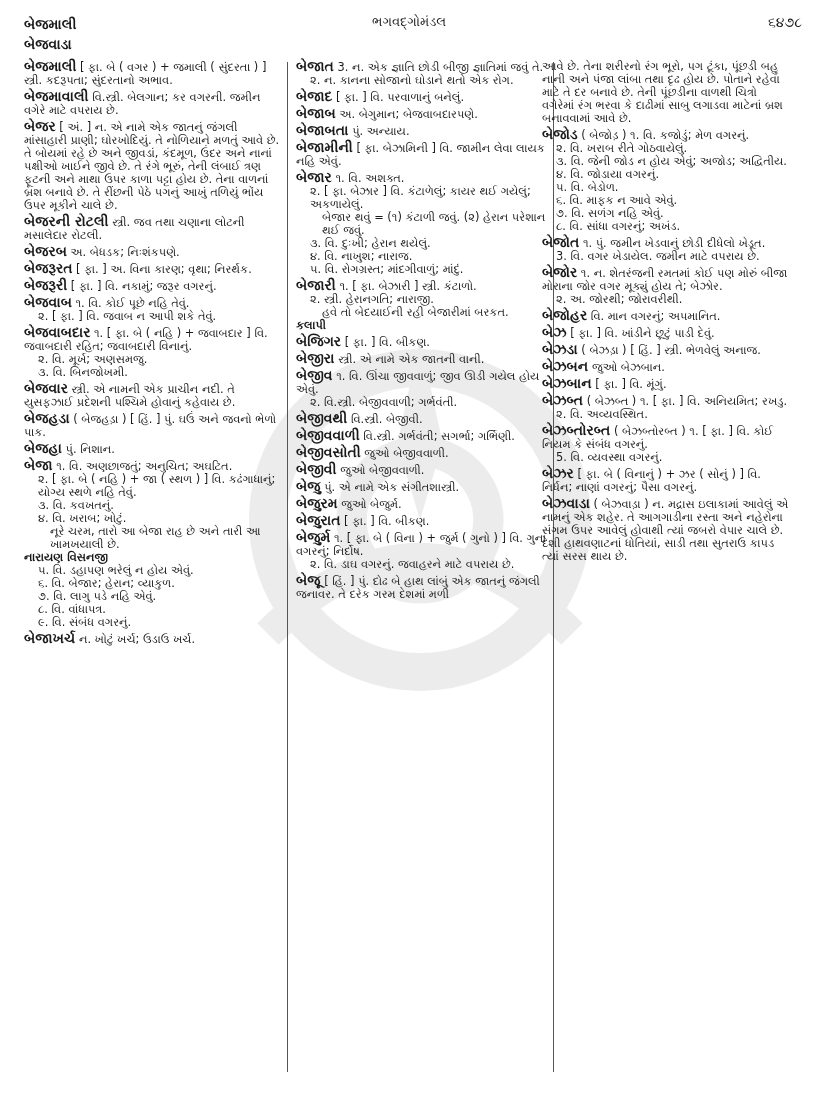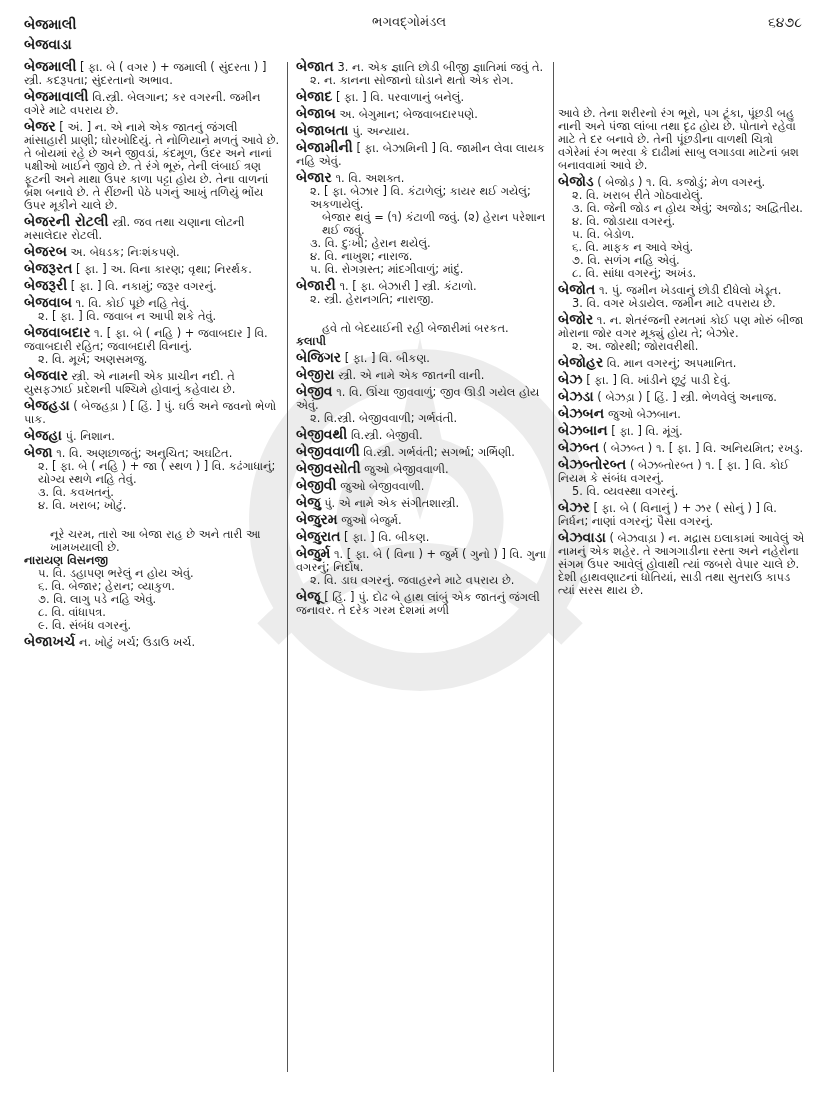--- a/index.html
+++ b/index.html
@@ -13,28 +13,28 @@
       pointer-events: none; opacity: 0.07;
     }
     .header { position: absolute; top: 0; left: 0; width: 825px; height: 58px; }
     .guide-words { position: absolute; left: 24px; top: 14px; font-weight: bold; font-size: 14px; line-height: 20px; }
     .running-title { position: absolute; left: 372px; top: 14px; font-size: 13px; }
     .page-number { position: absolute; left: 768px; top: 14px; font-size: 14px; }
     .columns { position: absolute; top: 60px; left: 0; width: 825px; height: 1042px; }
     .col { position: absolute; top: 0; font-size: 11.4px; line-height: 13px; }
     .col-1 { left: 24px; width: 258px; }
     .col-2 { left: 296px; width: 252px; }
-    .col-3 { left: 558px; width: 250px; margin-top: 47px; }
+    .col-3 { left: 542px; width: 250px; }
     .rule { position: absolute; top: 62px; width: 1px; background: #555; height: 1010px; }
     .rule-1 { left: 287px; }
     .rule-2 { left: 553px; }
     .entry { margin: 0 0 3px 0; }
     .hw { font-weight: bold; font-size: 14px; }
     .sense { display: block; padding-left: 14px; }
-    .quote { display: block; padding-left: 26px; margin-top: 16px; }
+    .quote { display: block; padding-left: 26px; }
     .attrib { display: block; font-weight: bold; }
     .phrase { display: block; padding-left: 26px; }
   </style>
 </head>
 <body>
 
 <svg class="watermark" viewBox="0 0 100 100">
   <circle cx="50" cy="50" r="40" fill="none" stroke="#000" stroke-width="10"></circle>
   <circle cx="50" cy="50" r="18" fill="none" stroke="#000" stroke-width="8"></circle>
   <path d="M50 2 L56 30 L50 50 L44 30 Z" fill="#000"></path>
@@ -56,21 +56,21 @@
 <div class="columns">
   <div class="col col-1">
       <div class="entry"><span class="hw">બેજમાલી</span> <span class="def">[ ફા. બે ( વગર ) + જમાલી ( સુંદરતા ) ] સ્ત્રી. કદરૂપતા; સુંદરતાનો અભાવ.</span></div>
       <div class="entry"><span class="hw">બેજમાવાલી</span> <span class="def">વિ.સ્ત્રી. બેલગાન; કર વગરની. જમીન વગેરે માટે વપરાય છે.</span></div>
       <div class="entry"><span class="hw">બેજર</span> <span class="def">[ અં. ] ન. એ નામે એક જાતનું જંગલી માંસાહારી પ્રાણી; ઘોરખોદિયું. તે નોળિયાને મળતું આવે છે. તે બોયમાં રહે છે અને જીવડાં, કંદમૂળ, ઉંદર અને નાનાં પક્ષીઓ ખાઈને જીવે છે. તે રંગે ભૂરું, તેની લંબાઈ ત્રણ ફૂટની અને માથા ઉપર કાળા પટ્ટા હોય છે. તેના વાળનાં બ્રશ બનાવે છે. તે રીંછની પેઠે પગનું આખું તળિયું ભોંય ઉપર મૂકીને ચાલે છે.</span></div>
       <div class="entry"><span class="hw">બેજરની રોટલી</span> <span class="def">સ્ત્રી. જવ તથા ચણાના લોટની મસાલેદાર રોટલી.</span></div>
       <div class="entry"><span class="hw">બેજરબ</span> <span class="def">અ. બેધડક; નિઃશંકપણે.</span></div>
       <div class="entry"><span class="hw">બેજરૂરત</span> <span class="def">[ ફા. ] અ. વિના કારણ; વૃથા; નિરર્થક.</span></div>
       <div class="entry"><span class="hw">બેજરૂરી</span> <span class="def">[ ફા. ] વિ. નકામું; જરૂર વગરનું.</span></div>
       <div class="entry"><span class="hw">બેજવાબ</span> <span class="def">૧. વિ. કોઈ પૂછે નહિ તેવું.</span><span class="sense">૨. [ ફા. ] વિ. જવાબ ન આપી શકે તેવું.</span></div>
-      <div class="entry"><span class="hw">બેજવાબદાર</span> <span class="def">૧. [ ફા. બે ( નહિ ) + જવાબદાર ] વિ. જવાબદારી રહિત; જવાબદારી વિનાનું.</span><span class="sense">૨. વિ. મૂર્ખ; અણસમજુ.</span></div>
+      <div class="entry"><span class="hw">બેજવાબદાર</span> <span class="def">૧. [ ફા. બે ( નહિ ) + જવાબદાર ] વિ. જવાબદારી રહિત; જવાબદારી વિનાનું.</span><span class="sense">૨. વિ. મૂર્ખ; અણસમજુ.</span><span class="sense">૩. વિ. બિનજોખમી.</span></div>
       <div class="entry"><span class="hw">બેજવાર</span> <span class="def">સ્ત્રી. એ નામની એક પ્રાચીન નદી. તે યુસફઝાઈ પ્રદેશની પશ્ચિમે હોવાનું કહેવાય છે.</span></div>
       <div class="entry"><span class="hw">બેજહડા</span> <span class="def">( બેજહડ઼ા ) [ હિં. ] પું. ઘઉં અને જવનો ભેળો પાક.</span></div>
       <div class="entry"><span class="hw">બેજહા</span> <span class="def">પું. નિશાન.</span></div>
       <div class="entry"><span class="hw">બેજા</span> <span class="def">૧. વિ. અણછાજતું; અનુચિત; અઘટિત.</span><span class="sense">૨. [ ફા. બે ( નહિ ) + જા ( સ્થળ ) ] વિ. કઢંગાધાનું; યોગ્ય સ્થળે નહિ તેવું.</span><span class="sense">૩. વિ. કવખતનું.</span><span class="sense">૪. વિ. ખરાબ; ખોટું.</span><span class="quote">નૂરે ચરમ, તારો આ બેજા રાહ છે અને તારી આ ખામખયાલી છે.</span><span class="attrib">નારાયણ વિસનજી</span><span class="sense">૫. વિ. ડહાપણ ભરેલું ન હોય એવું.</span><span class="sense">૬. વિ. બેજાર; હેરાન; વ્યાકુળ.</span><span class="sense">૭. વિ. લાગુ પડે નહિ એવું.</span><span class="sense">૮. વિ. વાંધાપત્ર.</span><span class="sense">૯. વિ. સંબંધ વગરનું.</span></div>
       <div class="entry"><span class="hw">બેજાખર્ચ</span> <span class="def">ન. ખોટું ખર્ચ; ઉડાઉ ખર્ચ.</span></div>
     </div>
   <div class="col col-2">
       <div class="entry"><span class="hw">બેજાત</span> <span class="def">3. ન. એક જ્ઞાતિ છોડી બીજી જ્ઞાતિમાં જવું તે.</span><span class="sense">૨. ન. કાનના સોજાનો ઘોડાને થતો એક રોગ.</span></div>
       <div class="entry"><span class="hw">બેજાદ</span> <span class="def">[ ફા. ] વિ. પરવાળાનું બનેલું.</span></div>
       <div class="entry"><span class="hw">બેજાબ</span> <span class="def">અ. બેગુમાન; બેજવાબદારપણે.</span></div>
@@ -94,18 +94,18 @@
   <div class="col col-3">
       <div class="entry"><span class="def">આવે છે. તેના શરીરનો રંગ ભૂરો, પગ ટૂંકા, પૂંછડી બહુ નાની અને પંજા લાંબા તથા દૃઢ હોય છે. પોતાને રહેવા માટે તે દર બનાવે છે. તેની પૂંછડીના વાળથી ચિત્રો વગેરેમાં રંગ ભરવા કે દાઢીમાં સાબુ લગાડવા માટેનાં બ્રશ બનાવવામાં આવે છે.</span></div>
       <div class="entry"><span class="hw">બેજોડ</span> <span class="def">( બેજોડ઼ ) ૧. વિ. કજોડું; મેળ વગરનું.</span><span class="sense">૨. વિ. ખરાબ રીતે ગોઠવાયેલું.</span><span class="sense">૩. વિ. જેની જોડ ન હોય એવું; અજોડ; અદ્વિતીય.</span><span class="sense">૪. વિ. જોડાયા વગરનું.</span><span class="sense">૫. વિ. બેડોળ.</span><span class="sense">૬. વિ. માફક ન આવે એવું.</span><span class="sense">૭. વિ. સળંગ નહિ એવું.</span><span class="sense">૮. વિ. સાંધા વગરનું; અખંડ.</span></div>
       <div class="entry"><span class="hw">બેજોત</span> <span class="def">૧. પું. જમીન ખેડવાનું છોડી દીધેલો ખેડૂત.</span><span class="sense">3. વિ. વગર ખેડાયેલ. જમીન માટે વપરાય છે.</span></div>
       <div class="entry"><span class="hw">બેજોર</span> <span class="def">૧. ન. શેતરંજની રમતમાં કોઈ પણ મોરું બીજા મોરાના જોર વગર મૂક્યું હોય તે; બેઝોર.</span><span class="sense">૨. અ. જોરથી; જોરાવરીથી.</span></div>
       <div class="entry"><span class="hw">બેજોહર</span> <span class="def">વિ. માન વગરનું; અપમાનિત.</span></div>
       <div class="entry"><span class="hw">બેઝ</span> <span class="def">[ ફા. ] વિ. ખાંડીને છૂટું પાડી દેવું.</span></div>
       <div class="entry"><span class="hw">બેઝડા</span> <span class="def">( બેઝડ઼ા ) [ હિં. ] સ્ત્રી. ભેળવેલું અનાજ.</span></div>
       <div class="entry"><span class="hw">બેઝબન</span> <span class="def">જુઓ બેઝબાન.</span></div>
       <div class="entry"><span class="hw">બેઝબાન</span> <span class="def">[ ફા. ] વિ. મૂંગું.</span></div>
-      <div class="entry"><span class="hw">બેઝબ્ત</span> <span class="def">( બેઝબ્ત ) ૧. [ ફા. ] વિ. અનિયમિત; રખડુ.</span></div>
+      <div class="entry"><span class="hw">બેઝબ્ત</span> <span class="def">( બેઝબ્ત ) ૧. [ ફા. ] વિ. અનિયમિત; રખડુ.</span><span class="sense">૨. વિ. અવ્યવસ્થિત.</span></div>
       <div class="entry"><span class="hw">બેઝબ્તોરબ્ત</span> <span class="def">( બેઝબ્તોરબ્ત ) ૧. [ ફા. ] વિ. કોઈ નિયમ કે સંબંધ વગરનું.</span><span class="sense">5. વિ. વ્યવસ્થા વગરનું.</span></div>
       <div class="entry"><span class="hw">બેઝર</span> <span class="def">[ ફા. બે ( વિનાનું ) + ઝર ( સોનું ) ] વિ. નિર્ધન; નાણાં વગરનું; પૈસા વગરનું.</span></div>
       <div class="entry"><span class="hw">બેઝવાડા</span> <span class="def">( બેઝવાડ઼ા ) ન. મદ્રાસ ઇલાકામાં આવેલું એ નામનું એક શહેર. તે આગગાડીના રસ્તા અને નહેરોના સંગમ ઉપર આવેલું હોવાથી ત્યાં જબરો વેપાર ચાલે છે. દેશી હાથવણાટનાં ધોતિયાં, સાડી તથા સુતરાઉ કાપડ ત્યાં સરસ થાય છે.</span></div>
     </div>
 </div>
 
 </body></html>

